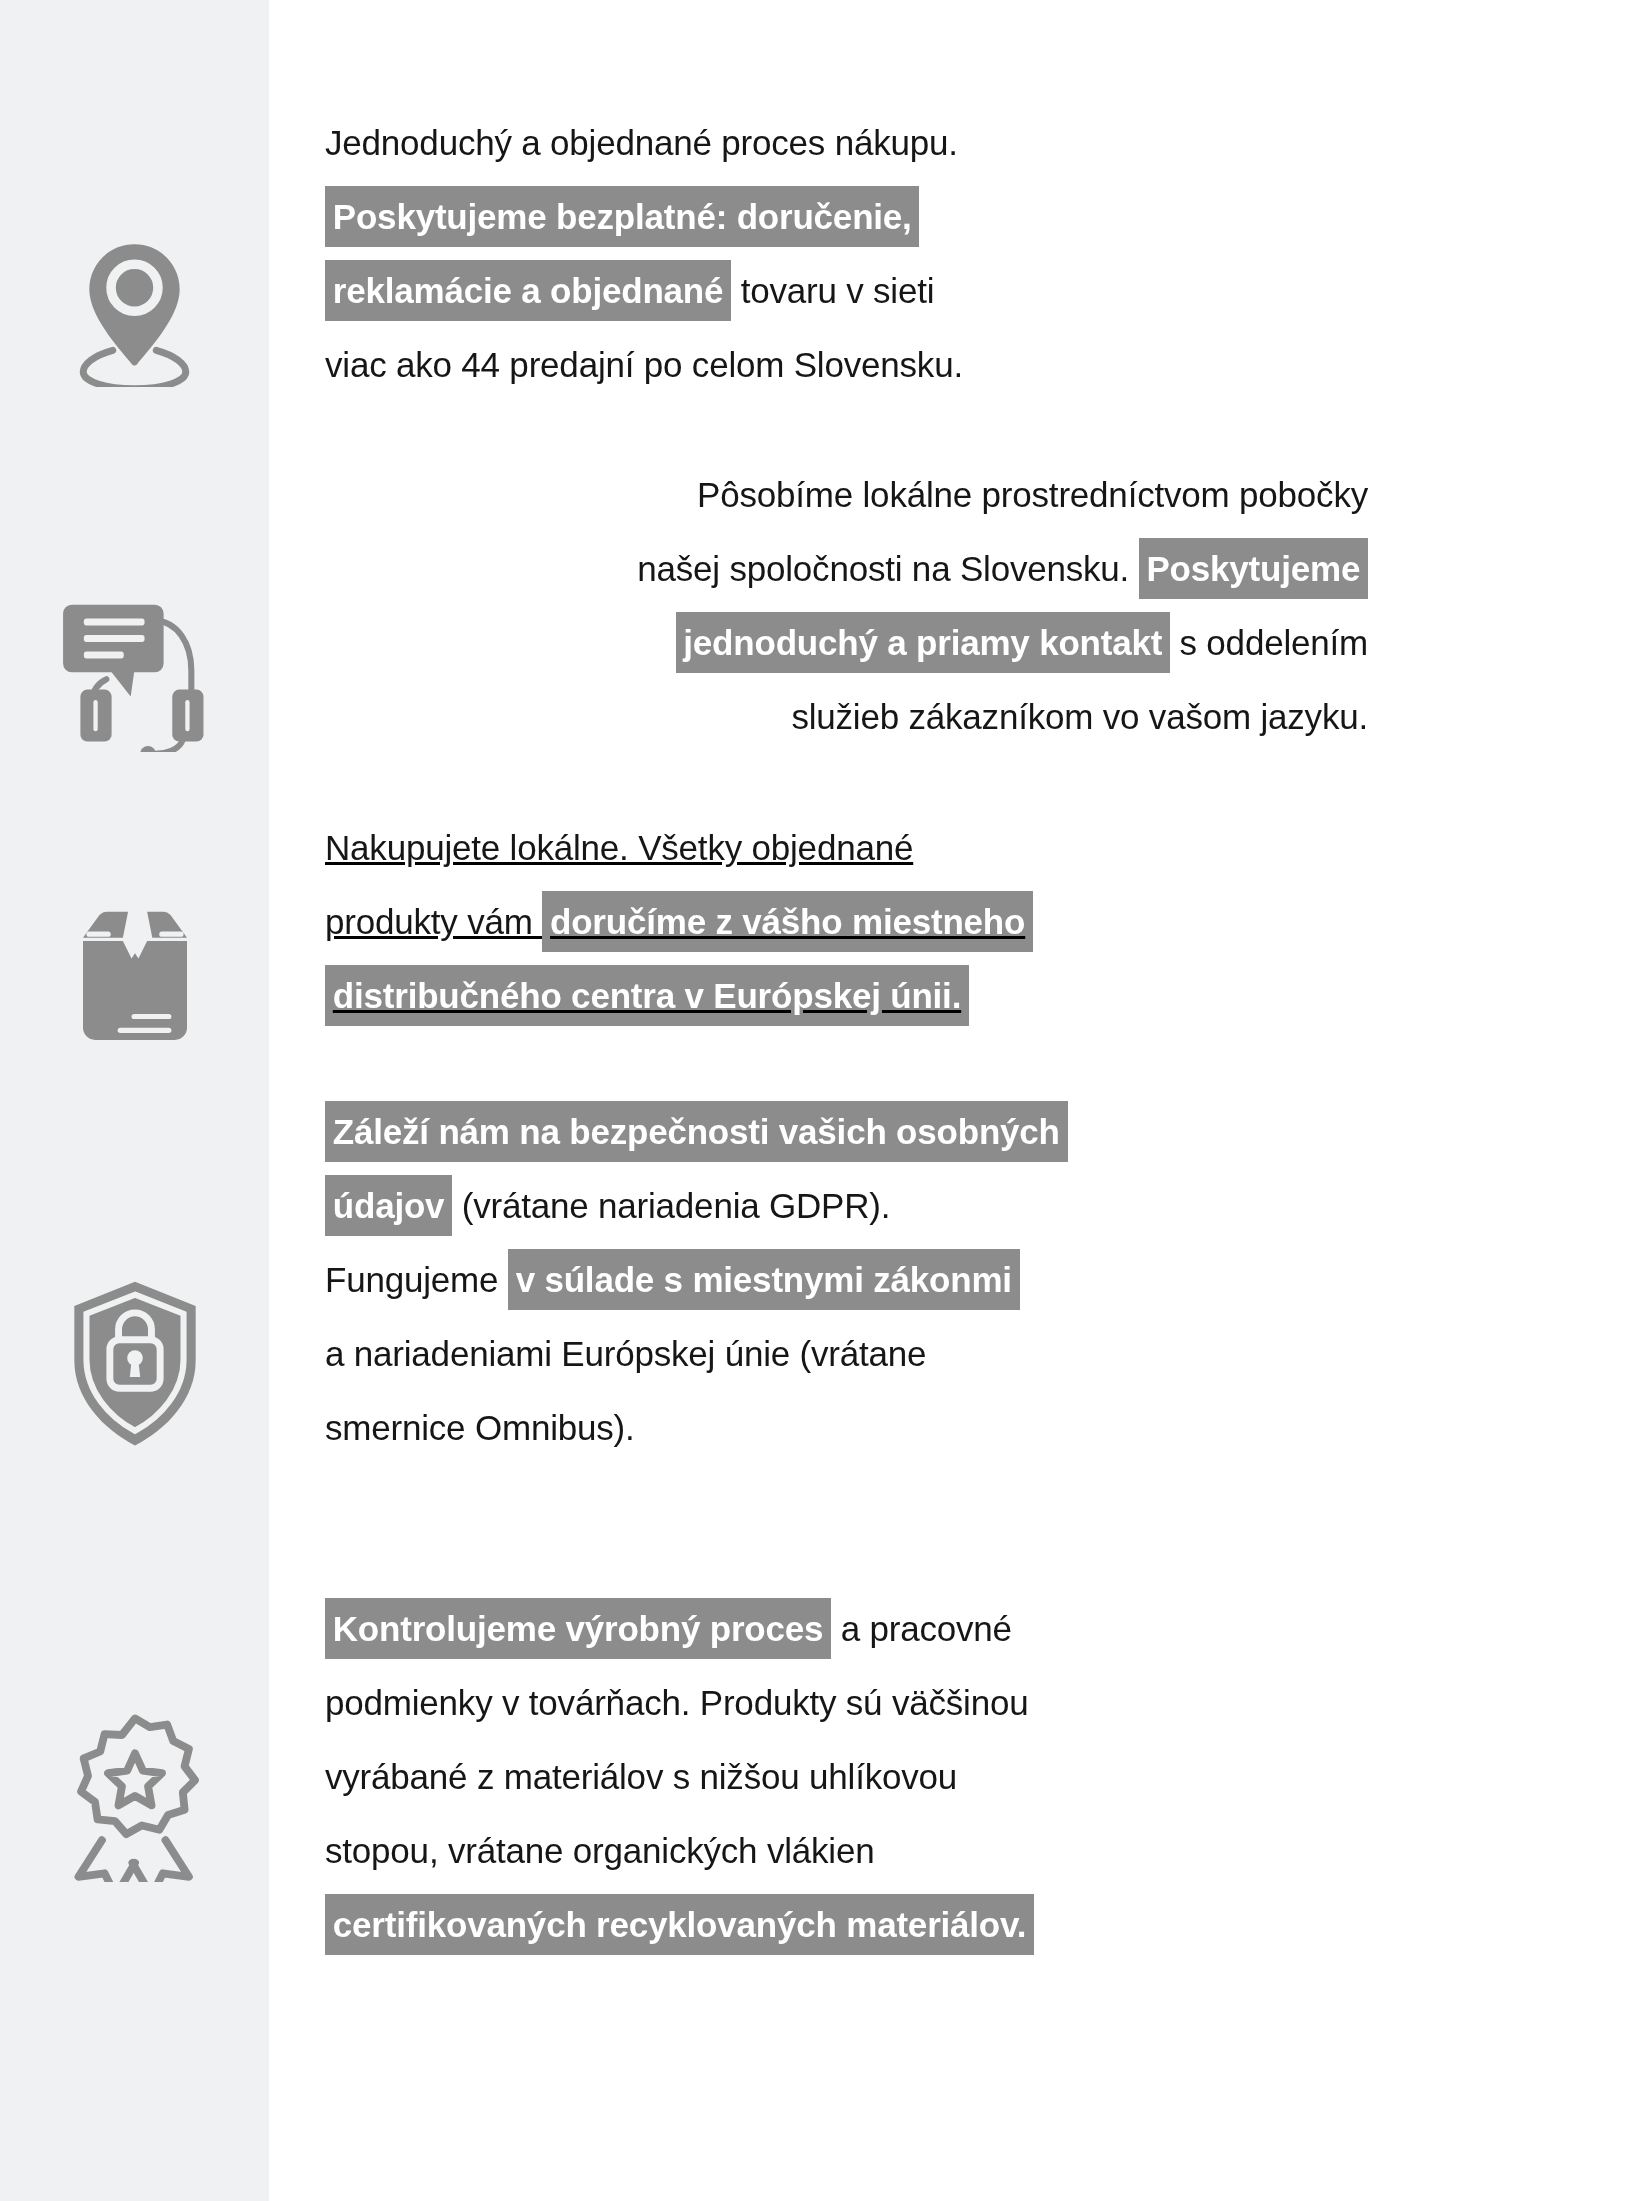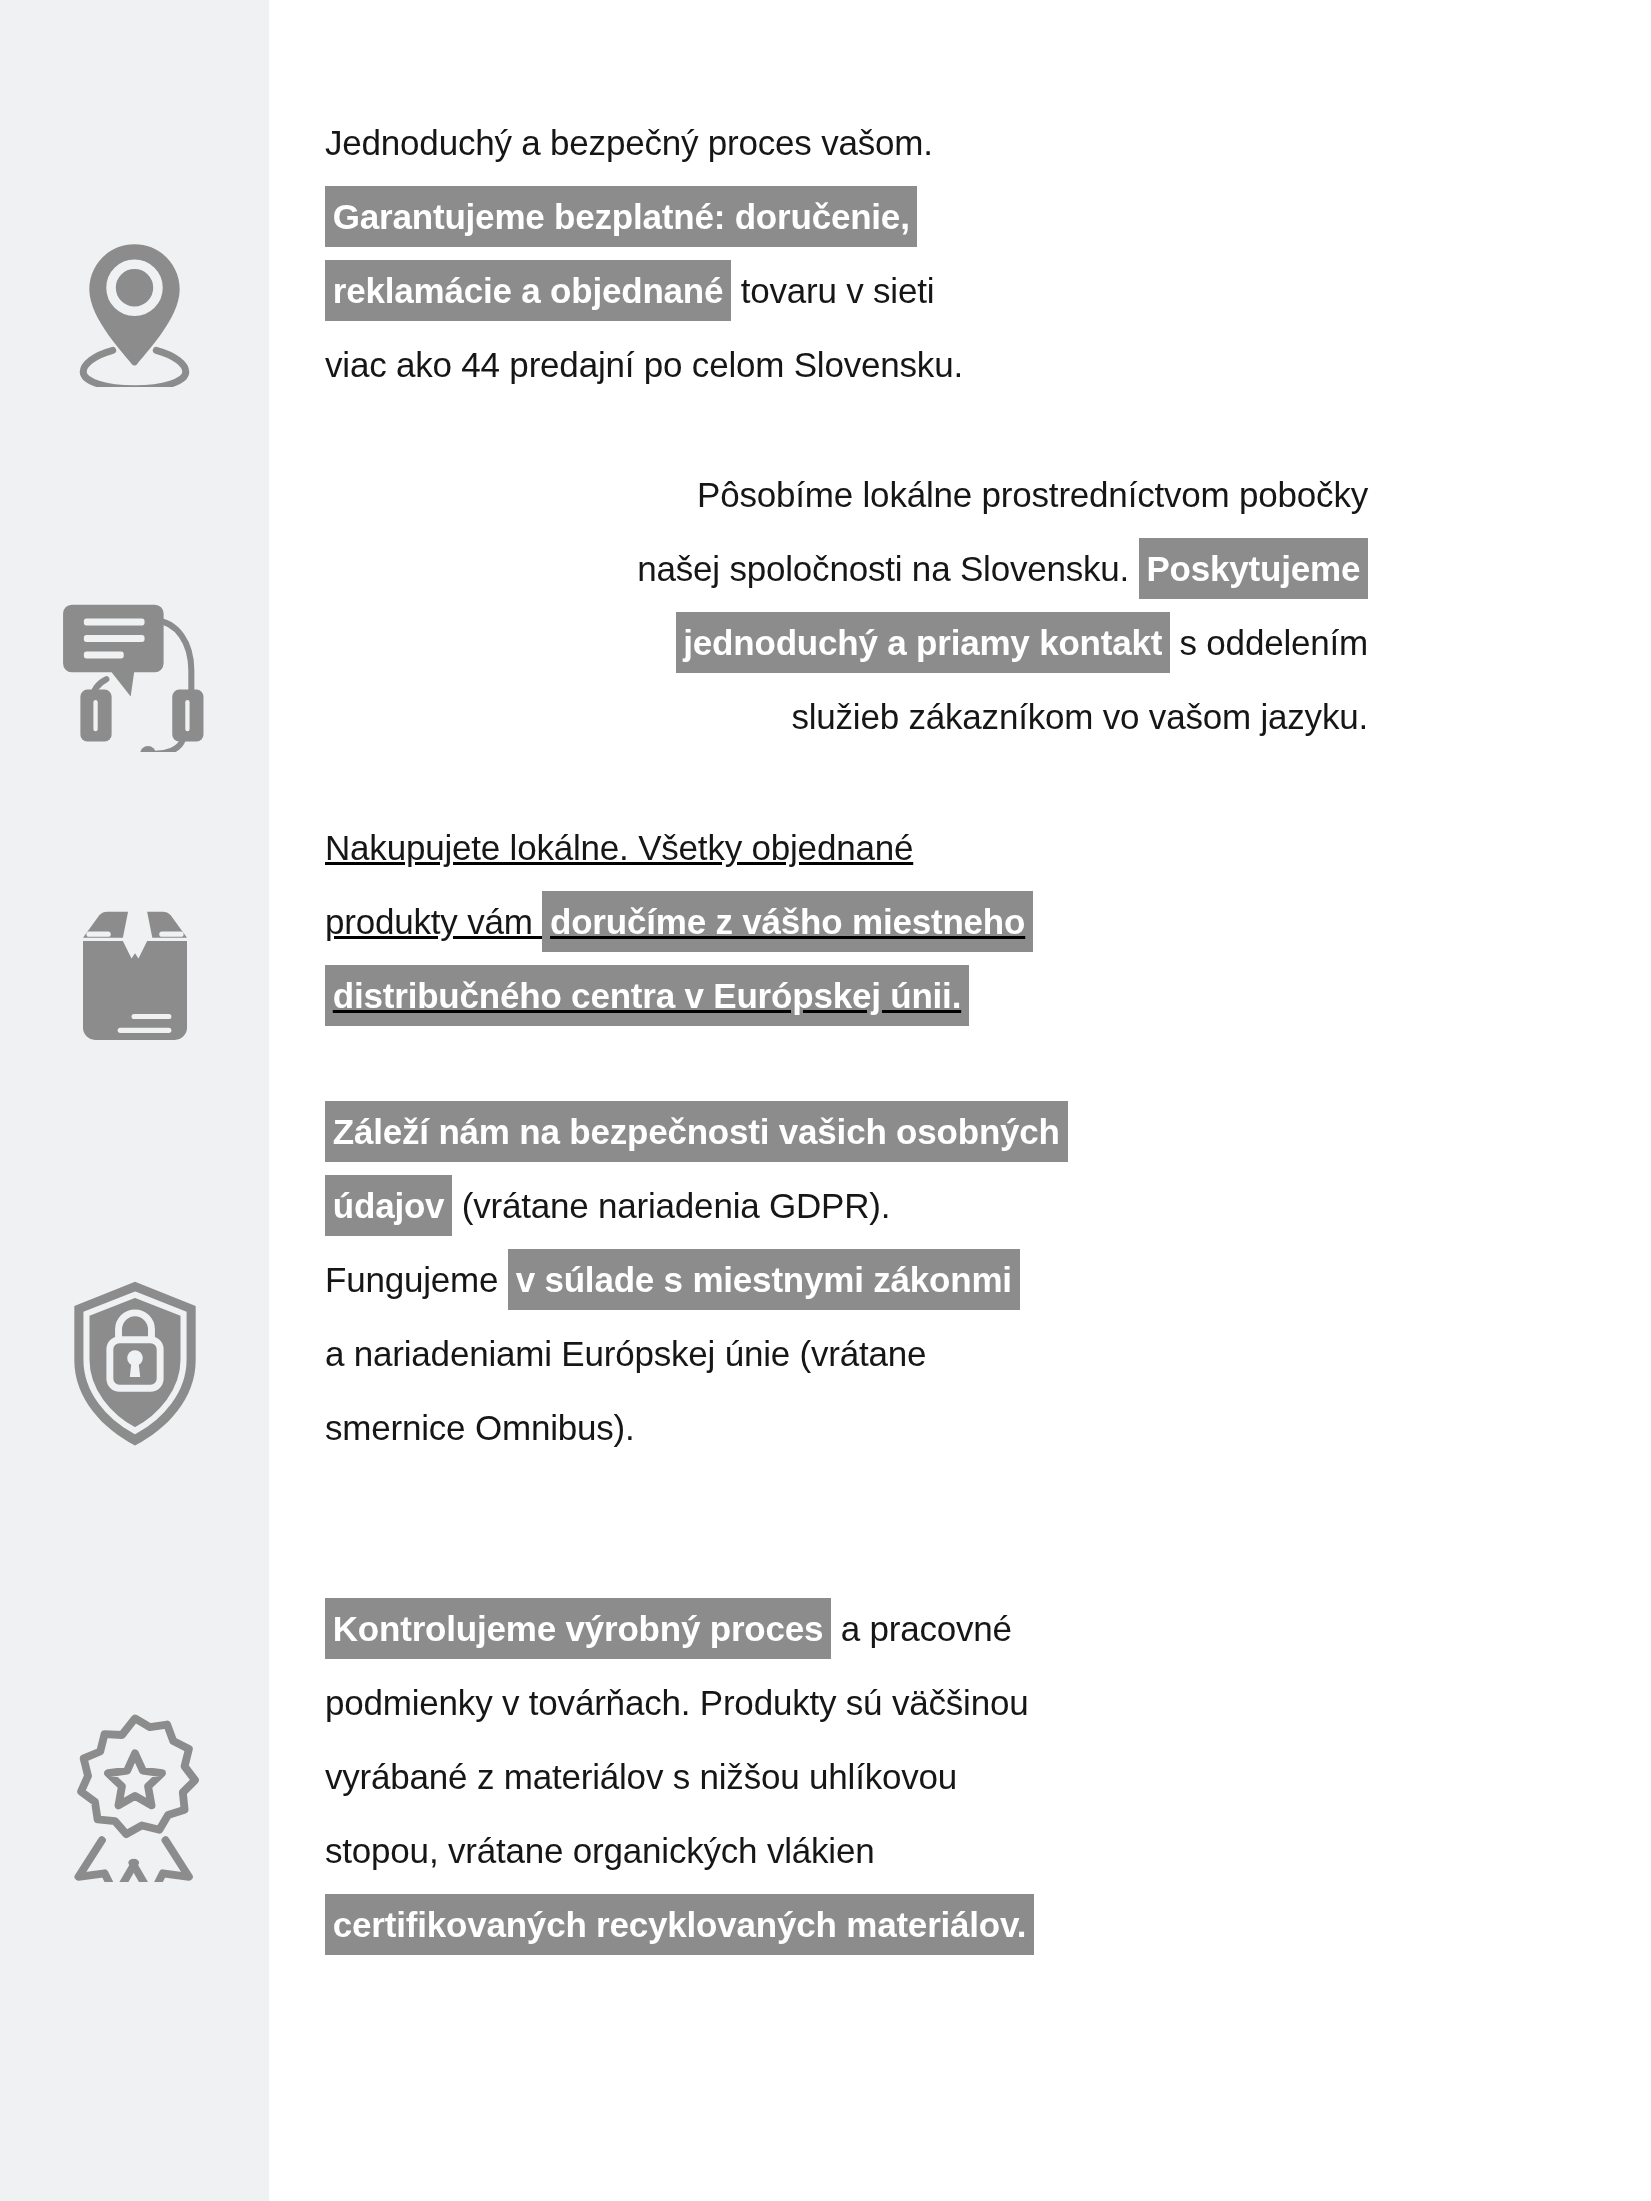--- a/index.html
+++ b/index.html
@@ -153,24 +153,24 @@
         </g>
       </svg>
     </div>
 
   </div>
 
   <div class="blocks">
 
     <div class="text-block" style="top:106px;">
       <div class="line">
-        <span class="plain">Jednoduchý a bezpečný proces vašom.</span>
-      </div>
-      <div class="line">
-        <span class="hl">Garantujeme bezplatné: doručenie,</span>
+        <span class="plain">Jednoduchý a objednané proces nákupu.</span>
+      </div>
+      <div class="line">
+        <span class="hl">Poskytujeme bezplatné: doručenie,</span>
       </div>
       <div class="line">
         <span class="hl">reklamácie a objednané</span><span class="plain"> tovaru v sieti</span>
       </div>
       <div class="line">
         <span class="plain">viac ako 44 predajní po celom Slovensku.</span>
       </div>
     </div>
 
     <div class="text-block" style="top:458px;text-align:right;">

